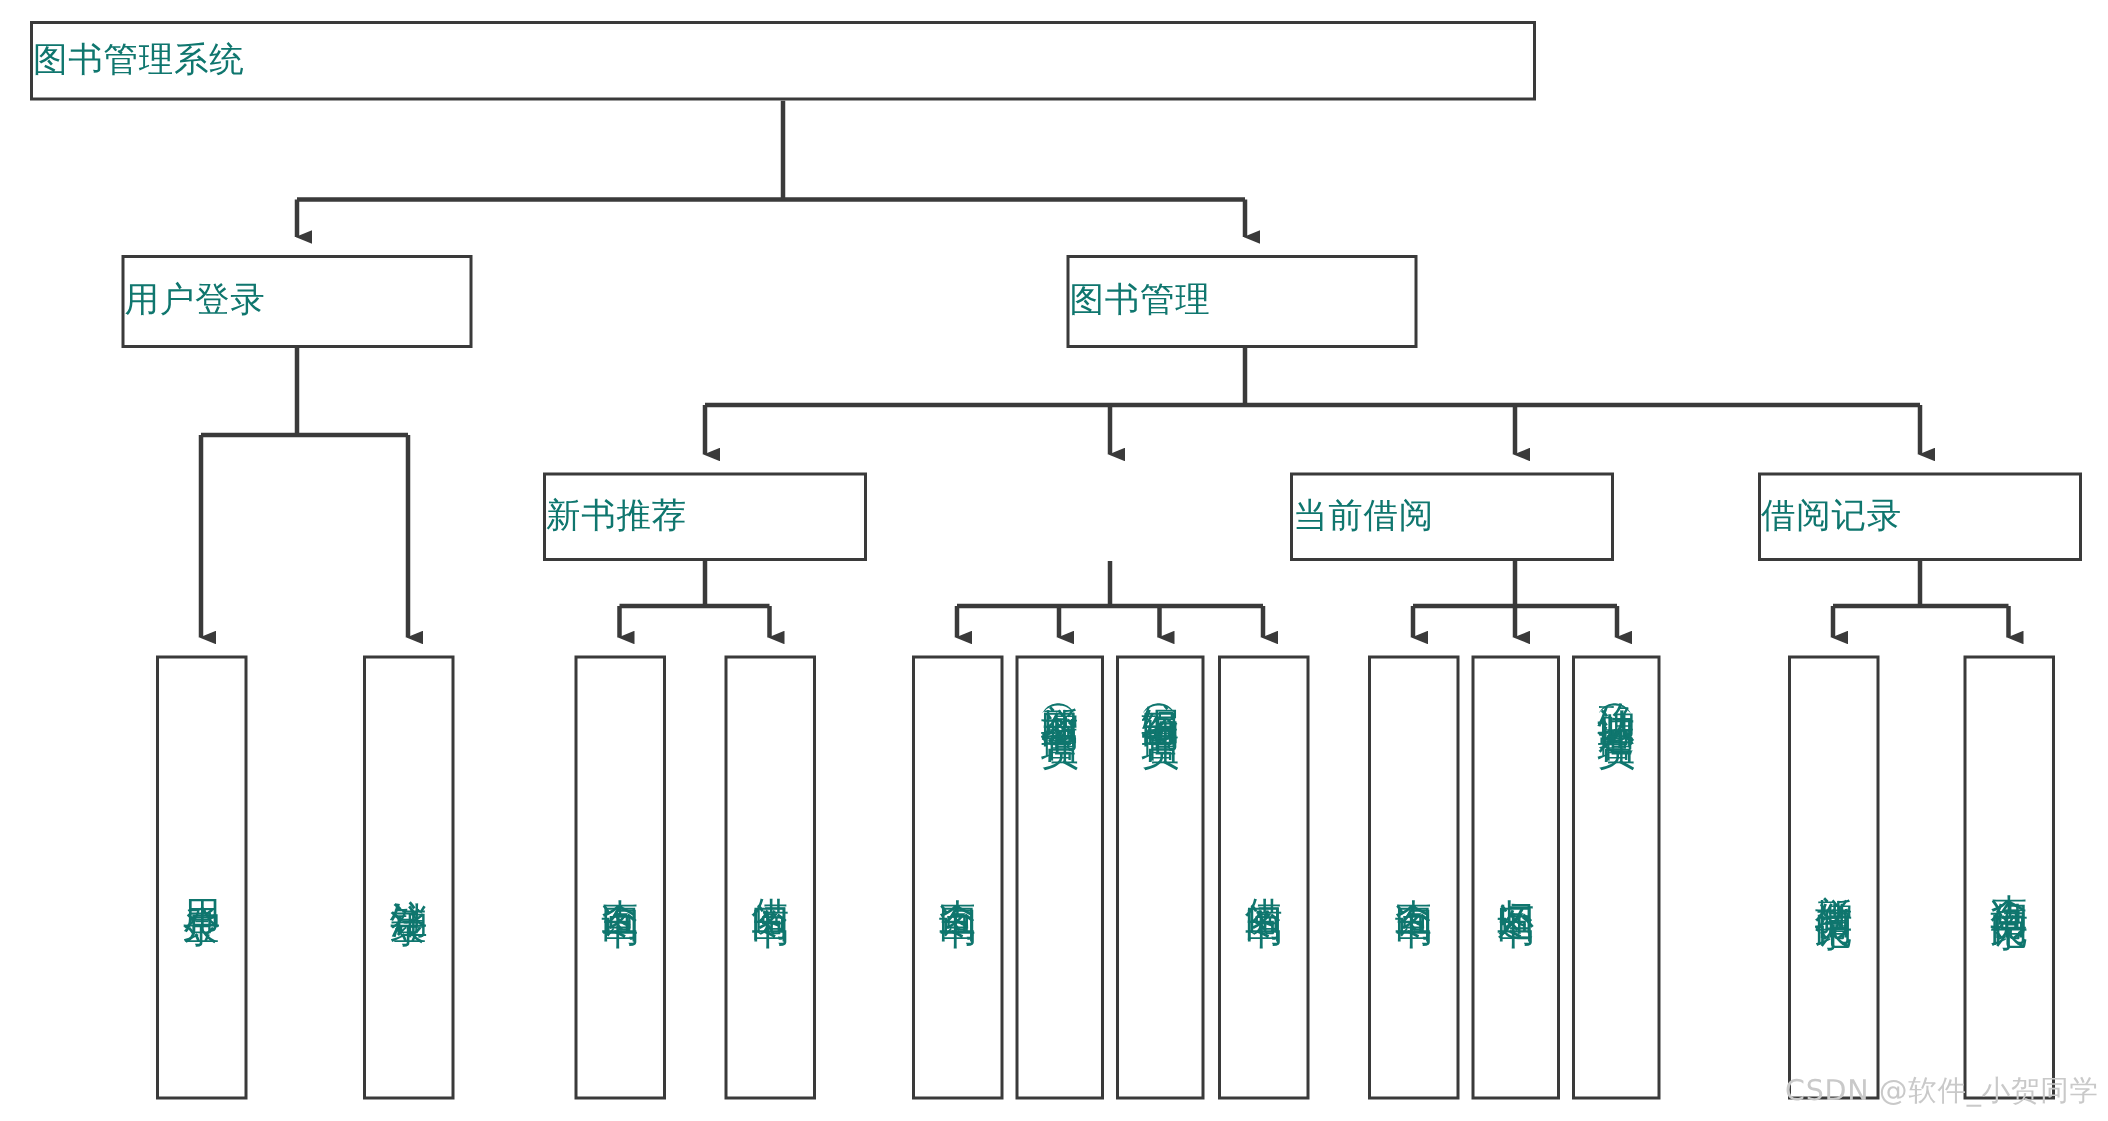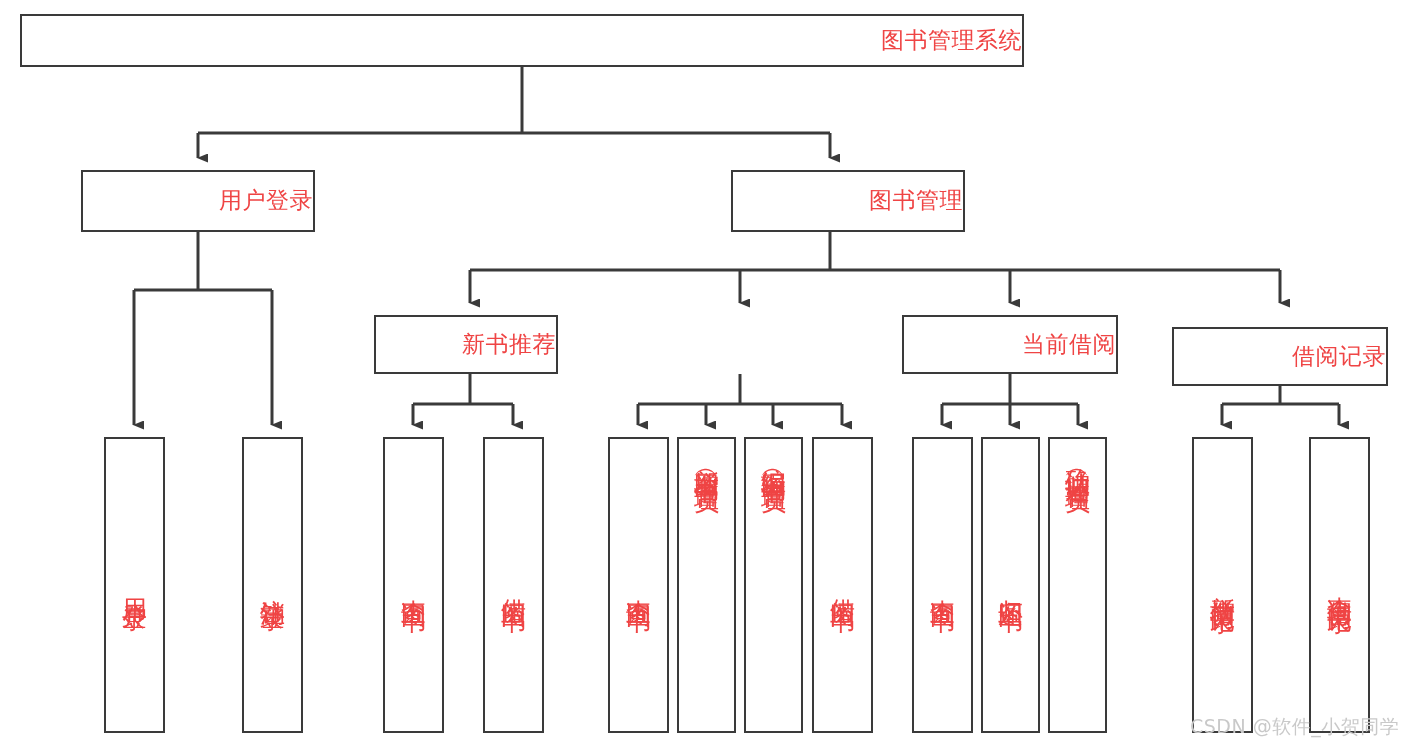--- a/index.html
+++ b/index.html
@@ -26,22 +26,22 @@
     height: 747px;
     pointer-events: none;
   }
   .node {
     position: absolute;
     box-sizing: border-box;
     background: #ffffff;
     border: 2.5px solid #3a3a3a;
     display: flex;
     align-items: center;
-    justify-content: flex-end;
-    color: #ef4444;
+    justify-content: flex-start;
+    color: #0f766e;
   }
   .node-label {
     display: block;
     text-align: center;
     line-height: 1.18;
     white-space: nowrap;
   }
   .node.horizontal .node-label {
     font-size: 23px;
     letter-spacing: 0.5px;
@@ -132,31 +132,31 @@
     </g>
   </svg>
 
   <div class="node root horizontal" style="left:20px; top:14px; width:1004px; height:53px;">
     <span class="node-label">图书管理系统</span>
   </div>
 
   <div class="node horizontal" style="left:81px; top:170px; width:234px; height:62px;">
     <span class="node-label">用户登录</span>
   </div>
-  <div class="node horizontal" style="left:711px; top:170px; width:234px; height:62px;margin-left:20px;">
+  <div class="node horizontal" style="left:711px; top:170px; width:234px; height:62px;">
     <span class="node-label">图书管理</span>
   </div>
 
-  <div class="node horizontal" style="left:374px; top:315px; width:184px; height:59px;">
+  <div class="node horizontal" style="left:362px; top:315px; width:216px; height:59px;">
     <span class="node-label">新书推荐</span>
   </div>
-  <div class="node horizontal" style="left:902px; top:315px; width:216px; height:59px;">
+  <div class="node horizontal" style="left:860px; top:315px; width:216px; height:59px;">
     <span class="node-label">当前借阅</span>
   </div>
-  <div class="node horizontal" style="left:1172px; top:315px; width:216px; height:59px;margin-top:12px;">
+  <div class="node horizontal" style="left:1172px; top:315px; width:216px; height:59px;">
     <span class="node-label">借阅记录</span>
   </div>
 
   <div class="node vertical centered" style="left:104px; top:437px; width:61px; height:296px;">
     <span class="node-label">用户登录</span>
   </div>
   <div class="node vertical centered" style="left:242px; top:437px; width:61px; height:296px;">
     <span class="node-label">注销登录</span>
   </div>
 

